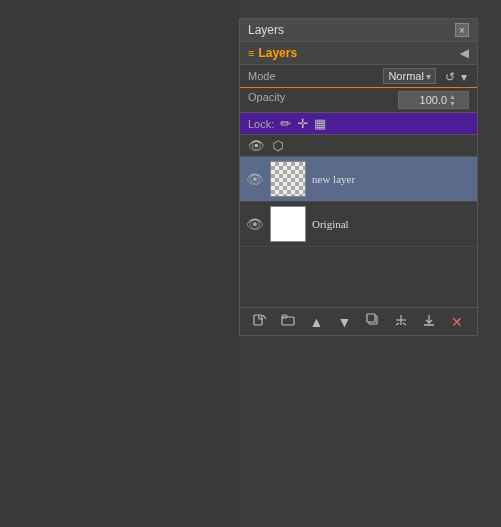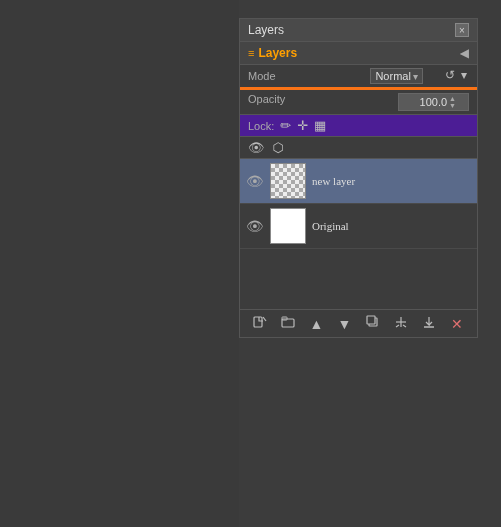--- a/index.html
+++ b/index.html
@@ -83,21 +83,21 @@
       font-size: 12px;
       cursor: pointer;
     }
 
     
     .mode-row {
       display: flex;
       align-items: center;
       justify-content: space-between;
       padding: 3px 8px;
-      border-bottom: 3px solid #f97316;
+      border-bottom: 1px solid #f97316;
       background: #3c3c3c;
     }
     .mode-label {
       color: #aaa;
       font-size: 11px;
     }
     .mode-select {
       display: flex;
       align-items: center;
       gap: 2px;
@@ -293,21 +293,21 @@
   <div class="tab-bar">
     <div class="tab-active">
       <span class="tab-icon">≡</span>
       <span>Layers</span>
     </div>
     <span class="tab-menu-icon">◀</span>
   </div>
 
   <div class="mode-row">
     <span class="mode-label">Mode</span>
-    <div style="display:flex; align-items:flex-start; gap:20px;">
+    <div style="display:flex; align-items:flex-end; gap:7px;">
       <div class="mode-select">
         <span class="mode-select-text">Normal</span>
         <span style="font-size:10px; color:#aaa;">▾</span>
       </div>
       <div class="mode-reset-icons">
         <span class="small-icon-btn">↺</span>
         <span class="small-icon-btn">▾</span>
       </div>
     </div>
   </div>

